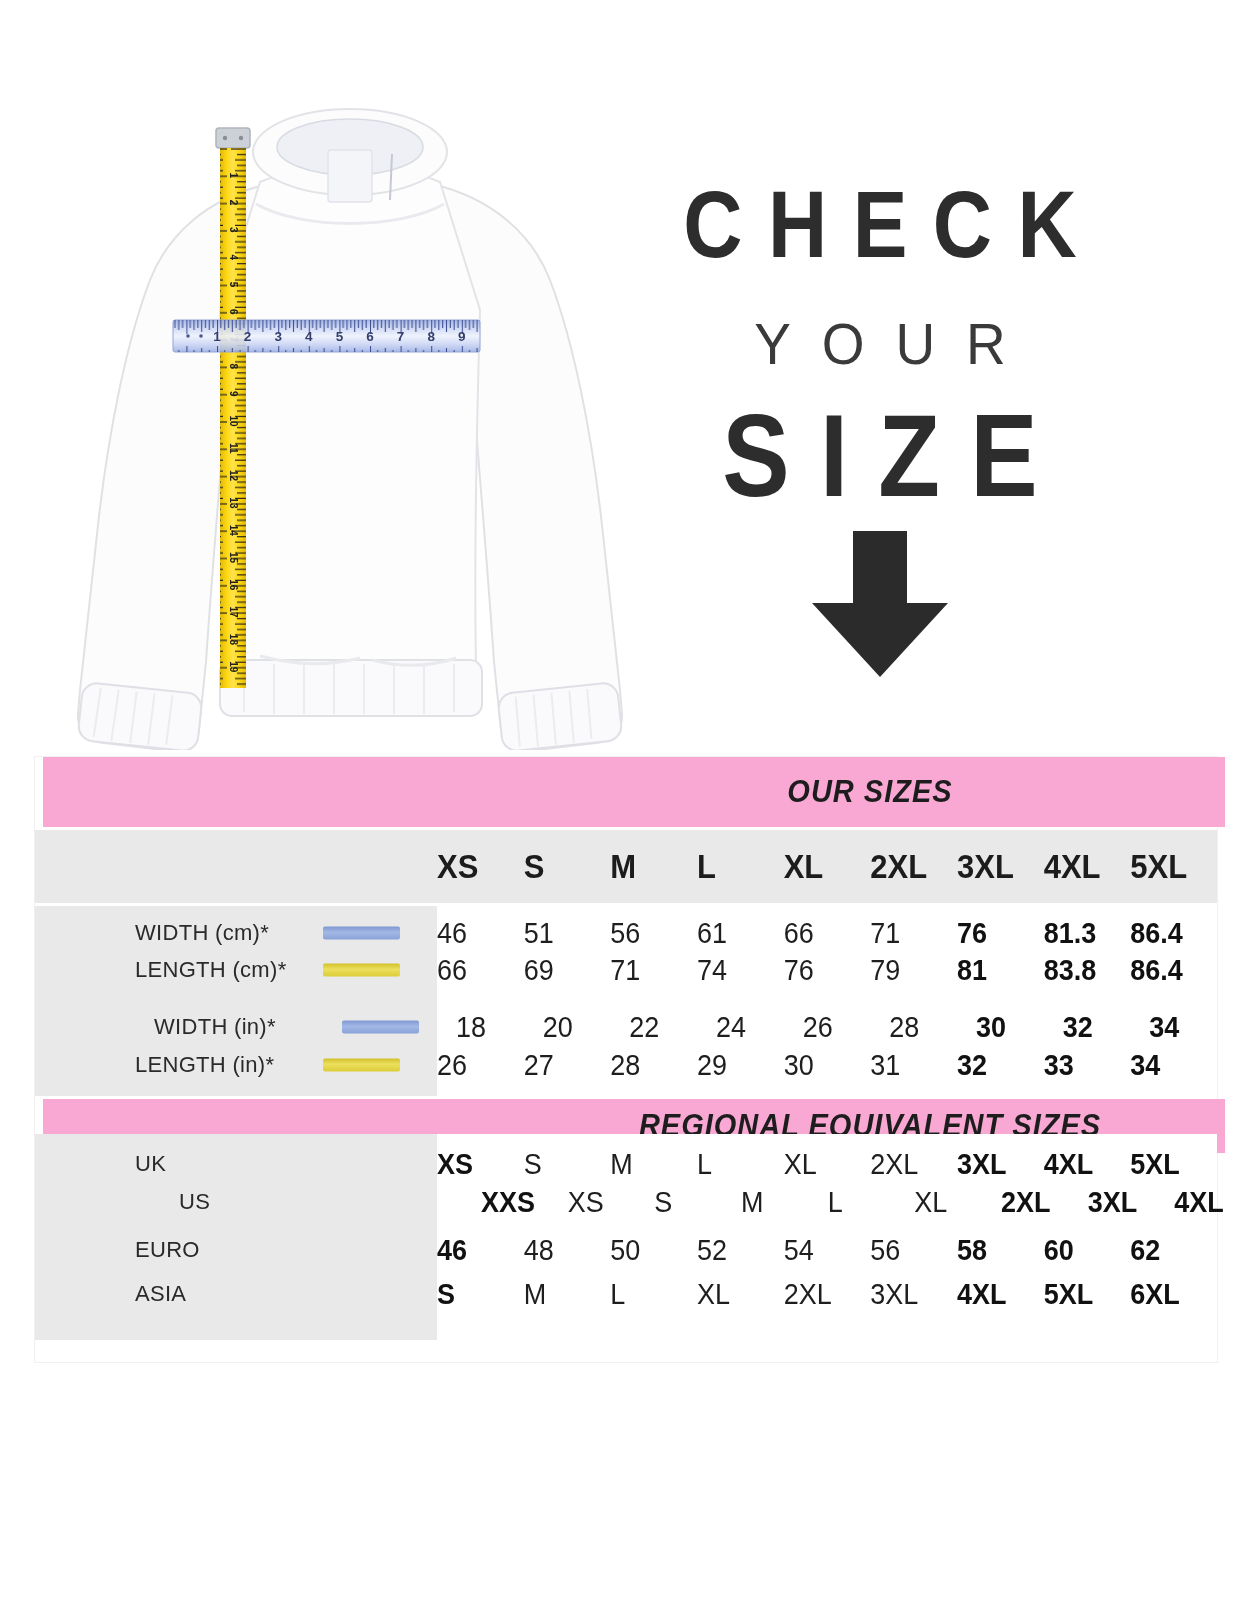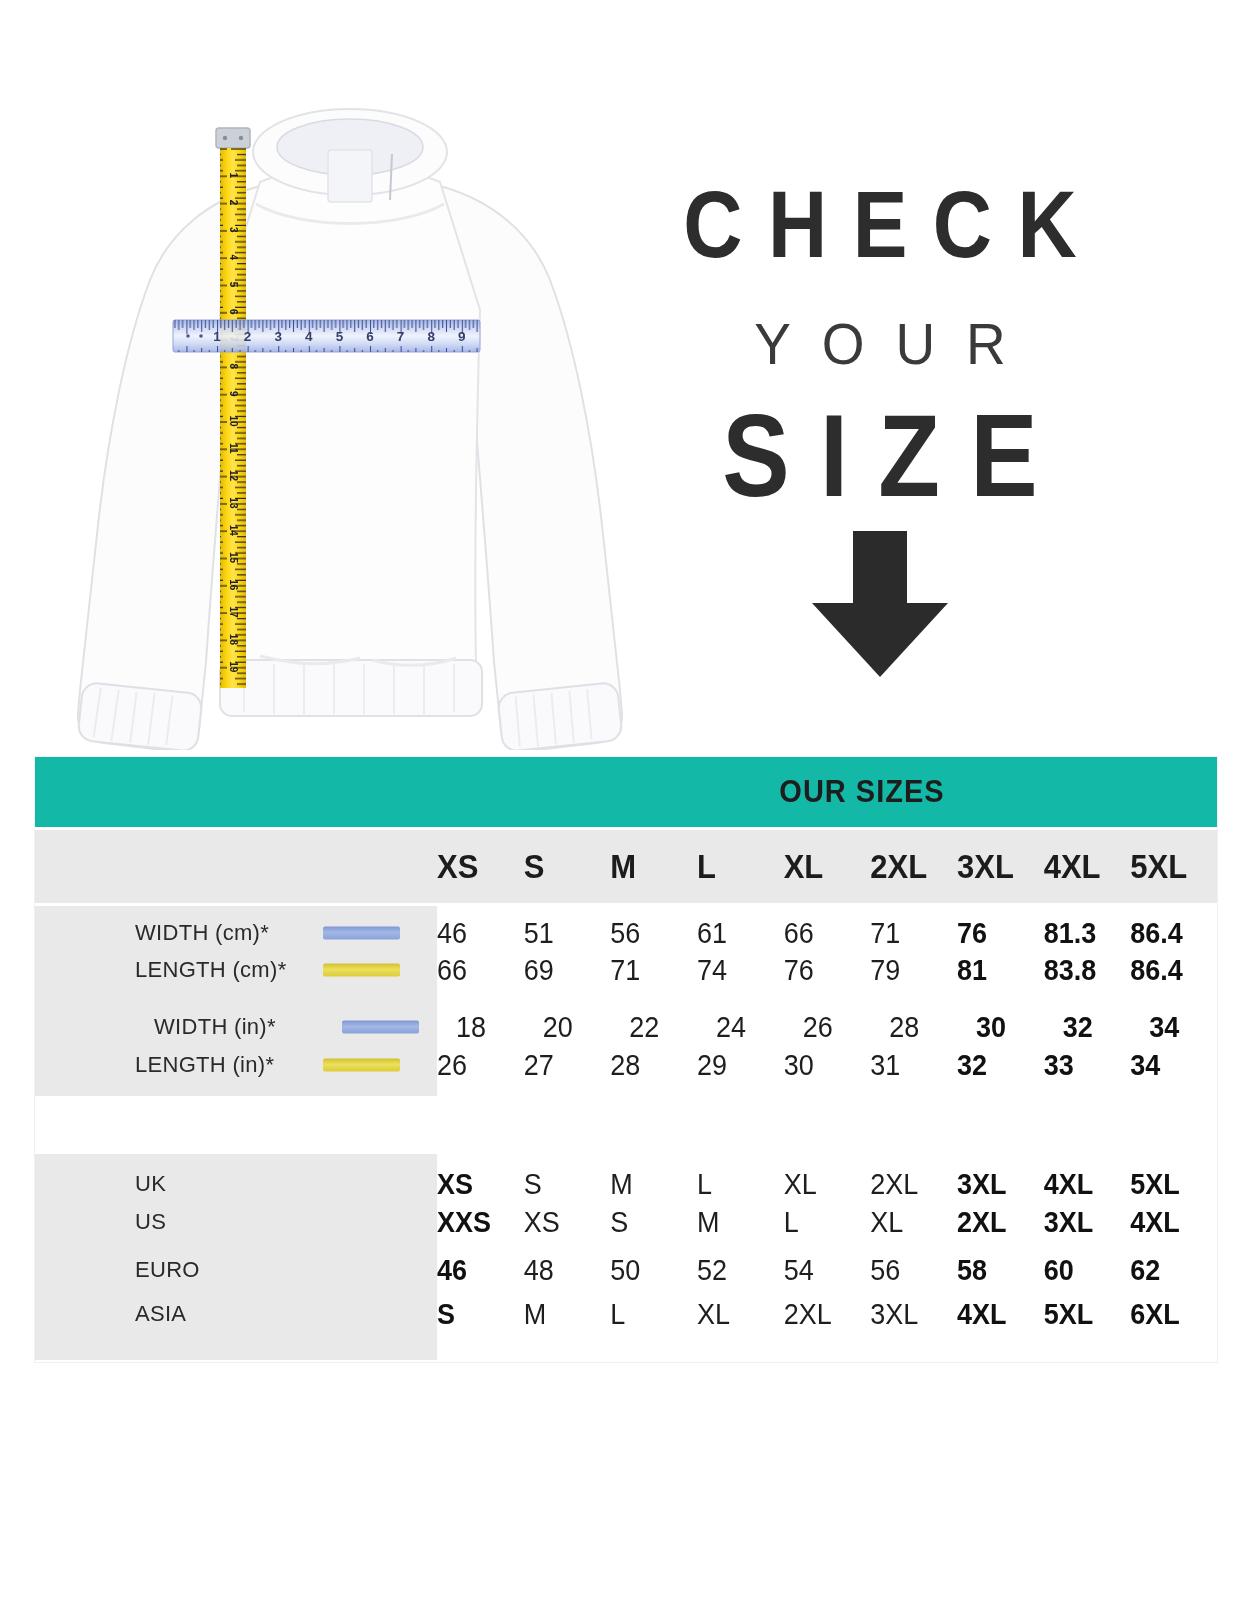--- a/index.html
+++ b/index.html
@@ -15,21 +15,21 @@
   .t1{top:178px;font-size:82px;font-weight:800;letter-spacing:.31em;text-indent:.31em;transform:scaleY(1.16);}
   .t2{top:312px;font-size:55px;font-weight:400;letter-spacing:.56em;text-indent:.56em;color:#3a3a3a;transform:scaleY(1.05);}
   .t3{top:398px;font-size:101px;font-weight:800;letter-spacing:.3em;text-indent:.3em;transform:scaleY(1.16);}
 
   .arrow{position:absolute;left:812px;top:531px;width:136px;}
   .arrow .stem{width:54px;height:72px;margin:0 auto;background:#2b2b2b;}
   .arrow .head{width:0;height:0;border-left:68px solid transparent;border-right:68px solid transparent;border-top:74px solid #2b2b2b;}
 
   
   .tbl{position:absolute;left:35px;top:757px;width:1182px;height:605px;background:#ffffff;outline:1px solid #f0f0f0;}
-  .bar{position:absolute;left:0;width:100%;background:#14b8a6;}
+  .bar{position:absolute;left:8px;width:100%;background:#f9a8d4;font-style:italic;}
   .bart{position:absolute;left:827px;top:50%;transform:translate(-50%,-50%) scaleY(1.1);
         font-size:29px;font-weight:700;letter-spacing:1px;color:#1d1d1d;white-space:nowrap;}
   .hdrrow{position:absolute;left:0;top:73px;height:73px;width:100%;background:#e9e9e9;}
   .grid{position:absolute;left:402px;width:780px;top:0;bottom:0;display:grid;
         grid-template-columns:repeat(9,1fr);align-items:center;text-align:left;}
   .hc{font-size:31px;font-weight:700;color:#1c1c1c;transform:scaleY(1.1);}
   .panel{position:absolute;left:0;width:100%;}
   .panel .lcol{position:absolute;left:0;top:0;bottom:0;width:402px;background:#e9e9e9;}
   .panel .vcol{position:absolute;left:402px;right:0;top:0;bottom:0;background:#ffffff;}
   .prow{position:absolute;left:0;right:0;height:38px;}
@@ -287,38 +287,41 @@
             <div class="vc">28</div>
             <div class="vc">29</div>
             <div class="vc">30</div>
             <div class="vc">31</div>
             <div class="vc b">32</div>
             <div class="vc b">33</div>
             <div class="vc b">34</div>
           </div>
         </div>
       </div>
-    <div class="panel" id="p2" style="top:397px;height:206px">
+    <div class="bar" style="top:342px;height:54px">
+      <span class="bart">REGIONAL EQUIVALENT SIZES</span>
+    </div>
+    <div class="panel" id="p2" style="top:377px;height:206px">
       <div class="lcol"></div>
       <div class="vcol"></div>
     <div class="prow" style="top: 11px;">
           <div class="rlabel">UK</div>
           <div class="grid">
             <div class="vc b">XS</div>
             <div class="vc">S</div>
             <div class="vc">M</div>
             <div class="vc">L</div>
             <div class="vc">XL</div>
             <div class="vc">2XL</div>
             <div class="vc b">3XL</div>
             <div class="vc b">4XL</div>
             <div class="vc b">5XL</div>
           </div>
         </div>
-        <div class="prow" style="top: 49px;">
+        <div class="prow" style="top: 49px; margin-left: 44px;">
           <div class="rlabel">US</div>
           <div class="grid">
             <div class="vc b">XXS</div>
             <div class="vc">XS</div>
             <div class="vc">S</div>
             <div class="vc">M</div>
             <div class="vc">L</div>
             <div class="vc">XL</div>
             <div class="vc b">2XL</div>
             <div class="vc b">3XL</div>

